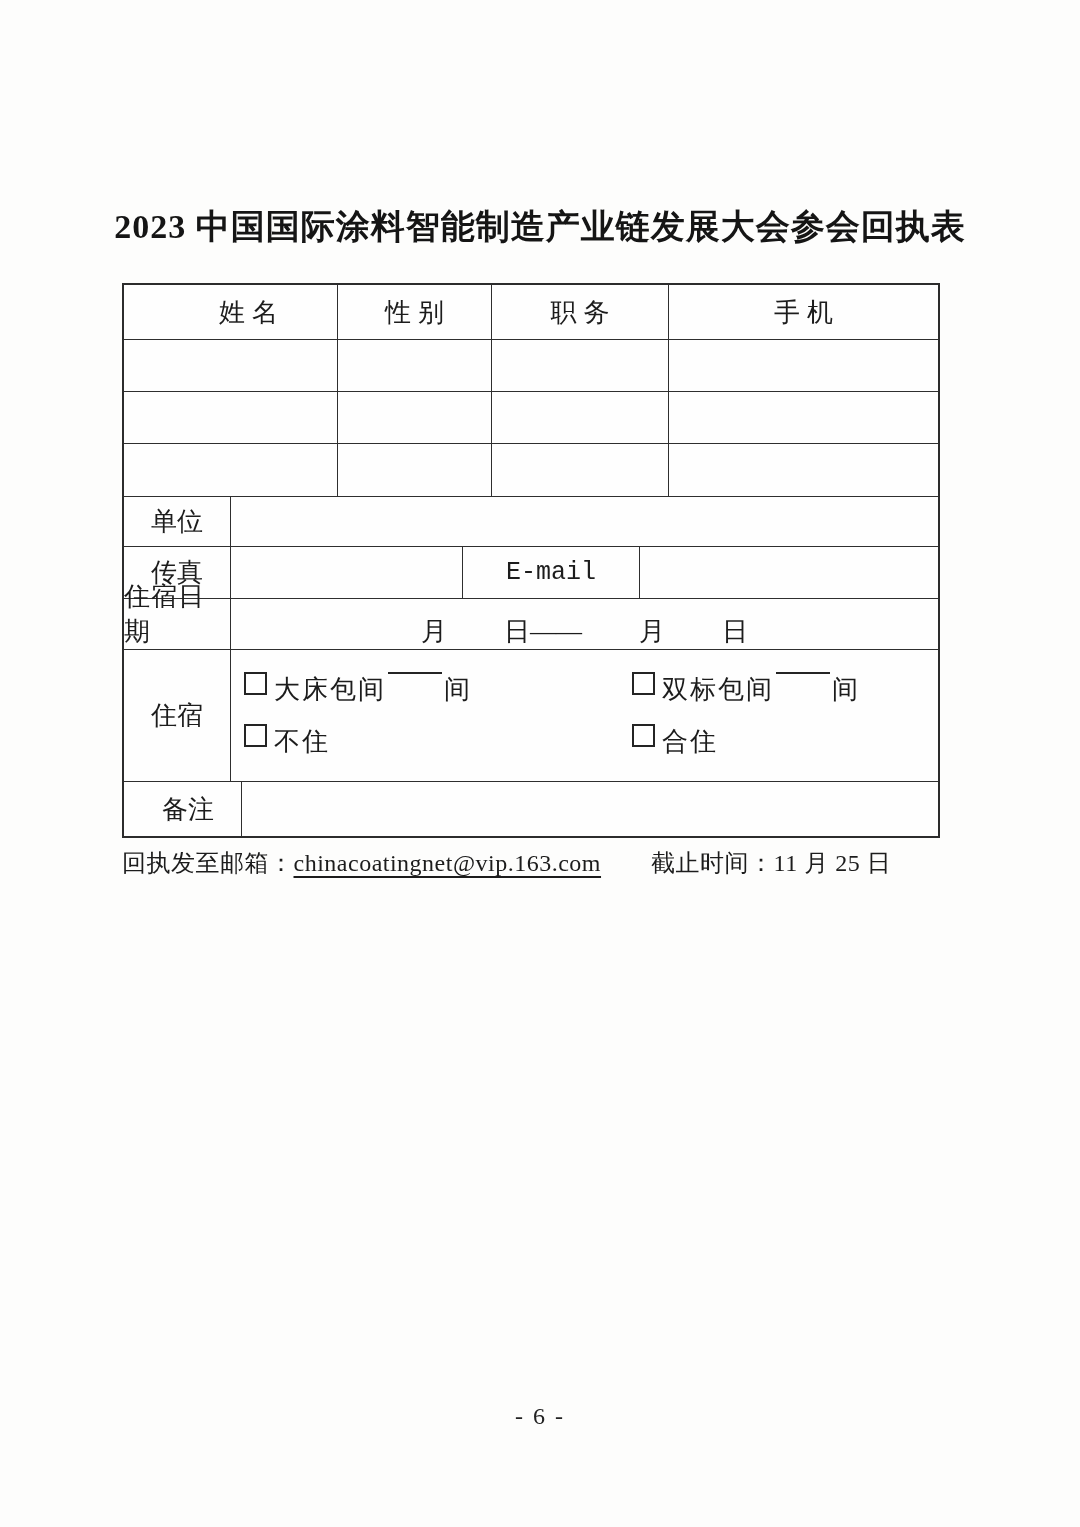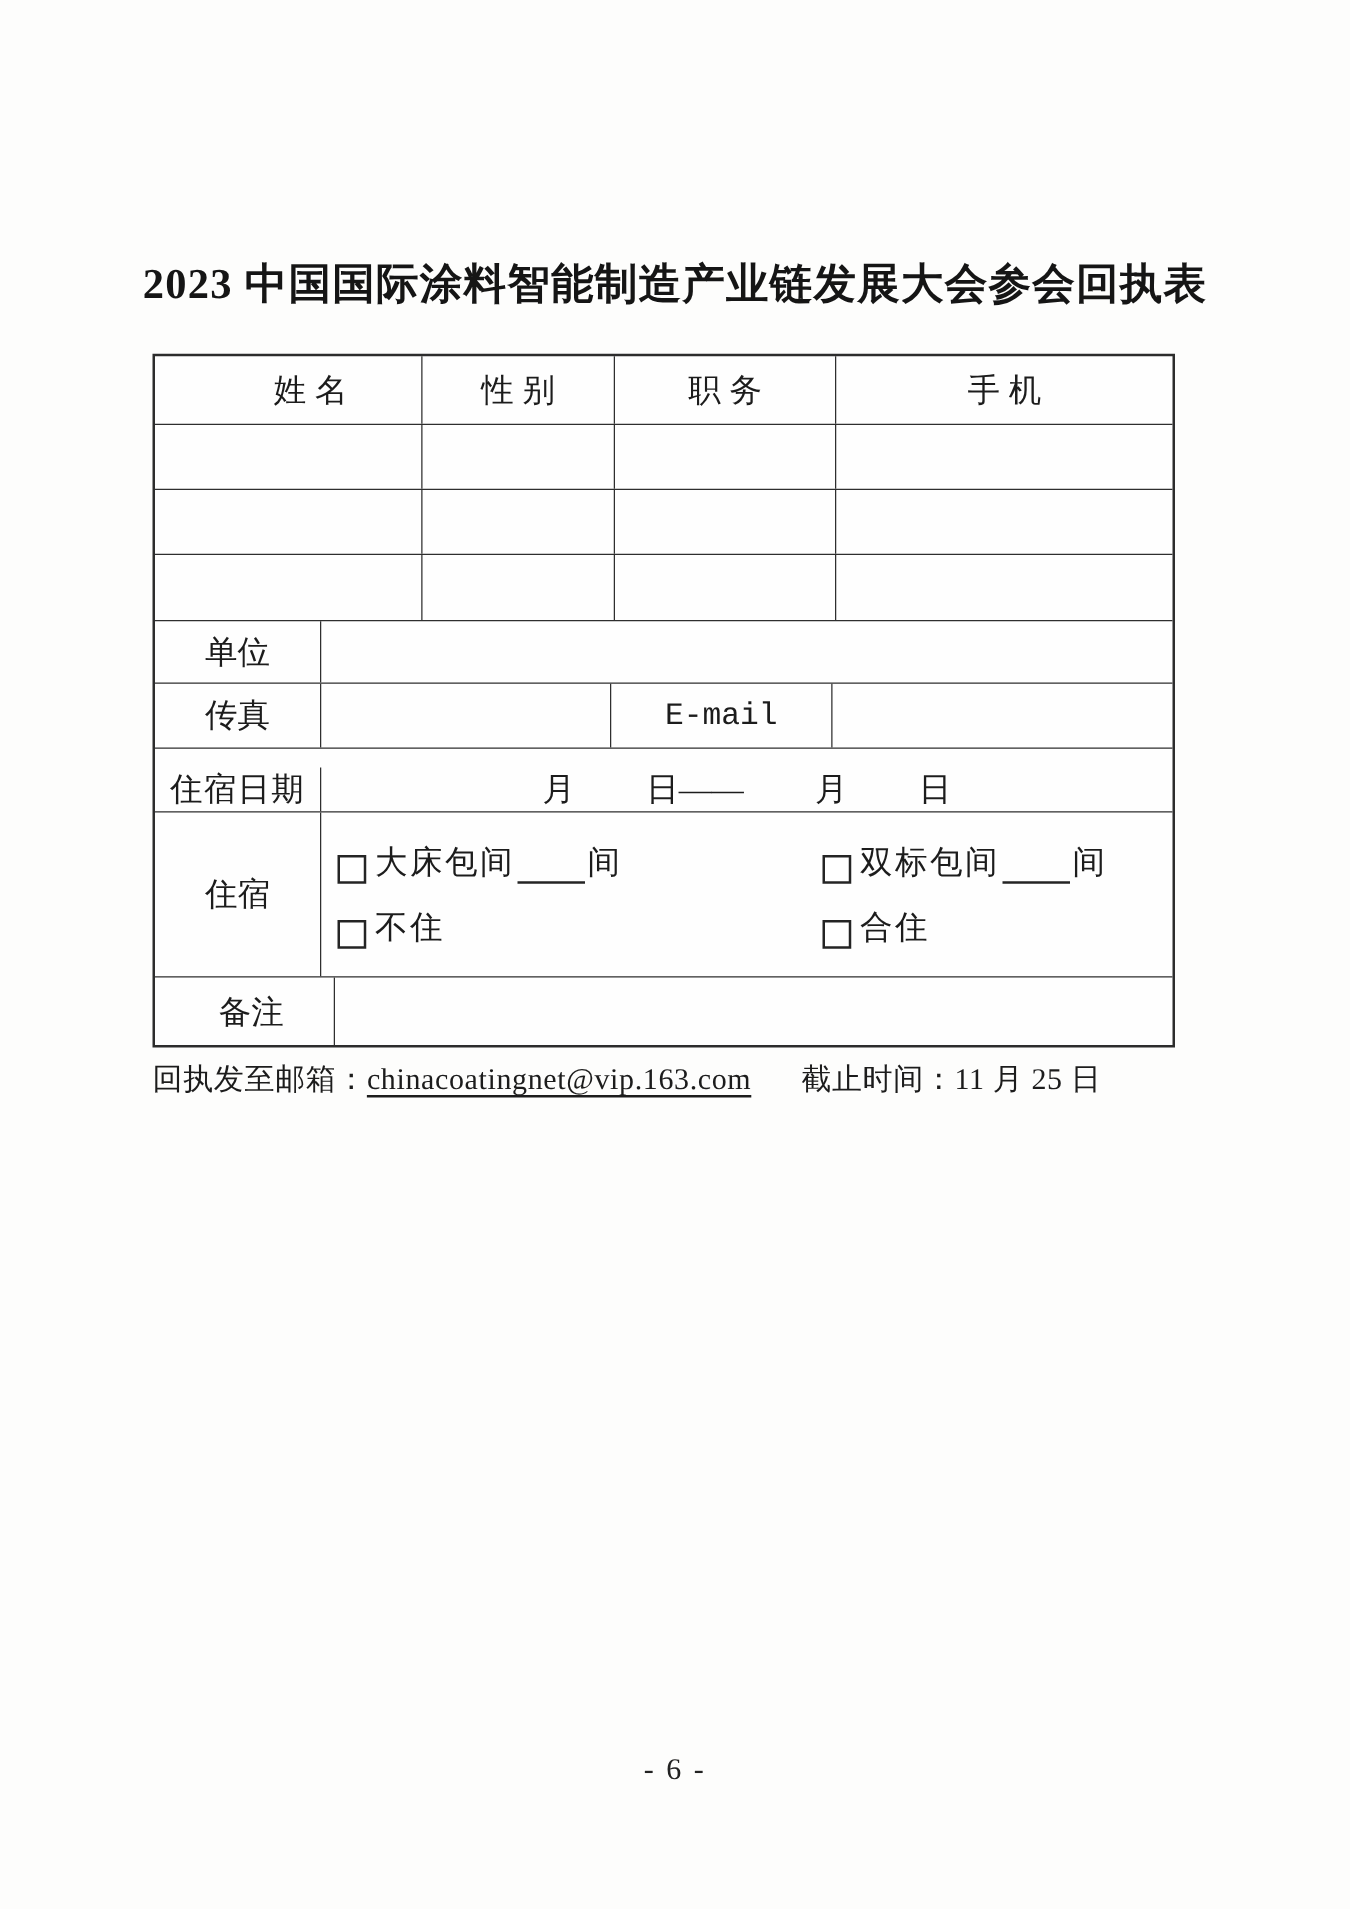--- a/index.html
+++ b/index.html
@@ -47,21 +47,21 @@
   .row-empty3   { height: 53px; }
   .row-unit     { height: 50px; }
   .row-fax      { height: 52px; }
   .row-staydate { height: 51px; align-items: flex-end; }
   .row-stay     { height: 132px; }
   .row-remark   { height: 54px; }
 
   .c-name   { width: 214px; padding-left: 36px; }
   .c-gender { width: 154px; }
   .c-pos    { width: 177px; }
-  .c-label  { width: 133px; }
+  .c-label  { width: 107px; }
   .c-fax-v  { width: 232px; }
   .c-email  { width: 177px; font-family: "Liberation Mono", monospace; font-size: 25px; }
 
   .hdr { letter-spacing: 7px; text-indent: 7px; }
   .lbl-tight { letter-spacing: 1px; }
 
   
   .stay-date-content {
     flex: 1; display: flex; align-items: center; justify-content: center;
     gap: 57px; font-size: 26px;
@@ -69,21 +69,21 @@
 
   
   .stay-options {
     flex: 1;
     display: grid;
     grid-template-columns: 388px 1fr;
     grid-template-rows: 1fr 1fr;
     align-items: center;
     padding: 14px 0 14px 13px;
   }
-  .opt { display: flex; align-items: flex-end; font-size: 26px; letter-spacing: 2px; }
+  .opt { display: flex; align-items: flex-start; font-size: 26px; letter-spacing: 2px; }
   .chk {
     width: 23px; height: 23px;
     border: 2px solid #242424;
     margin-right: 7px;
     flex: 0 0 auto;
     background: #fff;
   }
   .blank-line {
     display: inline-block;
     width: 54px;
@@ -98,21 +98,21 @@
     display: flex; align-items: baseline;
     font-size: 24px;
     letter-spacing: 0.5px;
     white-space: nowrap;
   }
   .footer-email {
     text-decoration: underline;
     text-underline-offset: 5px;
     font-family: "Liberation Serif", serif;
   }
-  .footer-deadline { margin-left: 40px; }
+  .footer-deadline { margin-left: 50px; }
 
   .page-number {
     position: absolute;
     top: 1403px; left: 0; right: 0;
     text-align: center;
     font-size: 24px;
     letter-spacing: 2px;
     color: #222;
   }
 </style>

